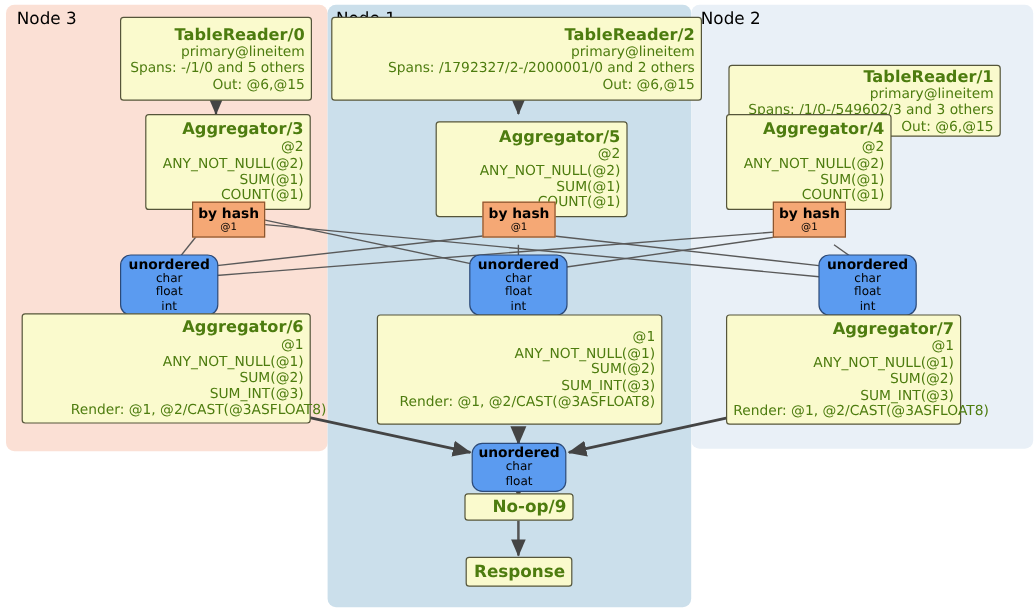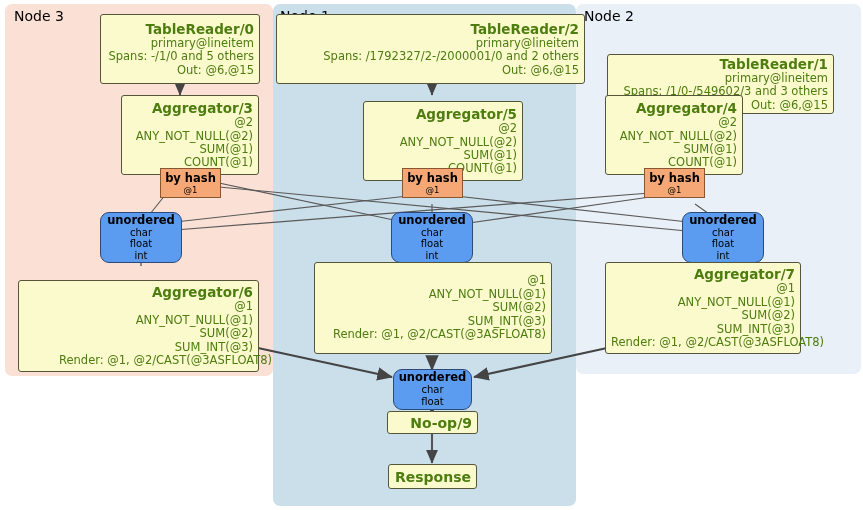--- a/index.html
+++ b/index.html
@@ -179,21 +179,21 @@
     <div class="rln">int</div>
   </div>
 
   <div class="router unordered" style="left:682px;top:212px;width:82px;height:51px;">
     <div class="rttl">unordered</div>
     <div class="rln">char</div>
     <div class="rln">float</div>
     <div class="rln">int</div>
   </div>
 
-  <div class="box" style="left:18px;top:280px;width:241px;height:92px;padding-left:40px;">
+  <div class="box" style="left:18px;top:261px;width:241px;height:92px;padding-left:40px;">
     <div class="ttl">Aggregator/6</div>
     <div class="ln">@1</div>
     <div class="ln">ANY_NOT_NULL(@1)</div>
     <div class="ln">SUM(@2)</div>
     <div class="ln">SUM_INT(@3)</div>
     <div class="ln">Render: @1, @2/CAST(@3ASFLOAT8)</div>
   </div>
 
   <div class="box" style="left:314px;top:262px;width:238px;height:92px;">
     <div class="ln">@1</div>

